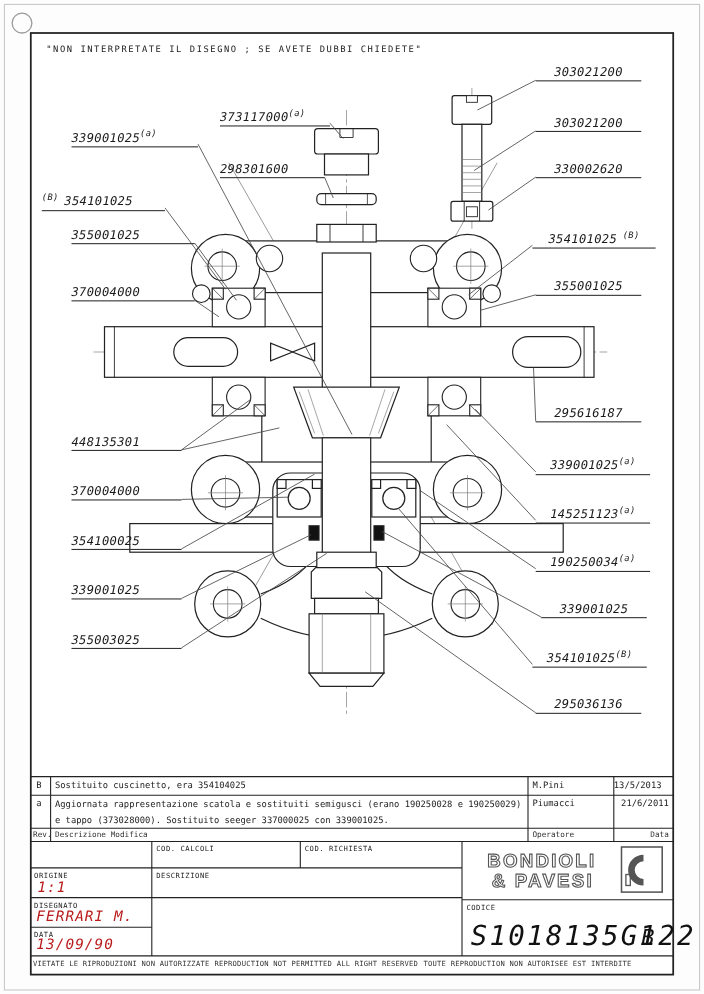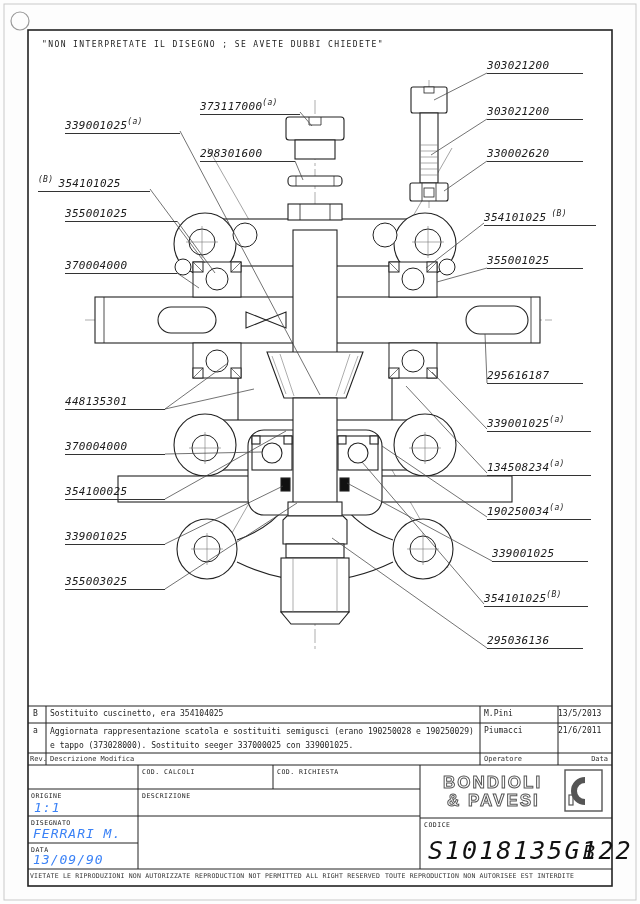--- a/index.html
+++ b/index.html
@@ -4,23 +4,23 @@
 <style>
   html,body{margin:0;padding:0;background:#e8e8e8}
   .page{position:relative;width:640px;height:904px;background:#fdfdfd;
         font-family:"DejaVu Sans Mono",monospace;overflow:hidden}
   .abs{position:absolute}
   .note{font-size:8px;letter-spacing:1.4px;color:#222;white-space:nowrap}
   .callout{position:absolute;font:italic 11px "DejaVu Sans Mono",monospace;
            color:#1a1a1a;border-bottom:1.2px solid #333;padding-bottom:1px;
            white-space:nowrap;letter-spacing:.3px}
   .callout sup{font-size:8px;font-style:italic}
-  .co-r{}
+  .co-r{text-align:center}
   .lbl{font-size:6.5px;letter-spacing:.5px;color:#222;white-space:nowrap}
-  .val{font-style:italic;color:#3b82f6;white-space:nowrap;letter-spacing:1px}
+  .val{font-style:italic;color:#b91c1c;white-space:nowrap;letter-spacing:1px}
   .revtxt{font-size:8px;color:#222;white-space:nowrap}
   .revwrap{font-size:8px;color:#222;line-height:14px}
   .hdr{font-size:7px;color:#333;white-space:nowrap}
   .footer{font-size:6.5px;color:#333;white-space:nowrap;letter-spacing:.2px}
   .codice{font-style:italic;font-size:25px;letter-spacing:2px;color:#111;white-space:nowrap}
   svg{position:absolute;left:0;top:0}
 </style>
 </head>
 <body>
 
@@ -268,35 +268,35 @@
 <div class="callout" style="left:200px;top:98px;width:100px"><span>373117000</span><sup>(a)</sup></div>
 <div class="callout" style="left:200px;top:147px;width:95px"><span>298301600</span></div>
 
 <div class="callout co-r" style="left:487px;top:59px;width:96px"><span>303021200</span></div>
 <div class="callout co-r" style="left:487px;top:105px;width:96px"><span>303021200</span></div>
 <div class="callout co-r" style="left:487px;top:147px;width:96px"><span>330002620</span></div>
 <div class="callout co-r" style="left:484px;top:209px;width:112px"><span>354101025</span><sup> (B)</sup></div>
 <div class="callout co-r" style="left:487px;top:254px;width:96px"><span>355001025</span></div>
 <div class="callout co-r" style="left:487px;top:369px;width:96px"><span>295616187</span></div>
 <div class="callout co-r" style="left:487px;top:415px;width:104px"><span>339001025</span><sup>(a)</sup></div>
-<div class="callout co-r" style="left:487px;top:459px;width:104px"><span>134508234</span><sup>(a)</sup></div>
+<div class="callout co-r" style="left:487px;top:459px;width:104px"><span>145251123</span><sup>(a)</sup></div>
 <div class="callout co-r" style="left:487px;top:503px;width:104px"><span>190250034</span><sup>(a)</sup></div>
 <div class="callout co-r" style="left:492px;top:547px;width:96px"><span>339001025</span></div>
 <div class="callout co-r" style="left:484px;top:590px;width:104px"><span>354101025</span><sup>(B)</sup></div>
 <div class="callout co-r" style="left:487px;top:634px;width:96px"><span>295036136</span></div>
 
 <div class="abs revtxt" style="left:33px;top:709px">B</div>
 <div class="abs revtxt" style="left:50px;top:709px">Sostituito cuscinetto, era 354104025</div>
 <div class="abs revtxt" style="left:484px;top:709px">M.Pini</div>
 <div class="abs revtxt" style="left:558px;top:709px;width:50px;text-align:left">13/5/2013</div>
 
 <div class="abs revtxt" style="left:33px;top:726px">a</div>
 <div class="abs revwrap" style="left:50px;top:725px;width:426px">Aggiornata rappresentazione scatola e sostituiti semigusci (erano 190250028 e 190250029) e tappo (373028000). Sostituito seeger 337000025 con 339001025.</div>
 <div class="abs revtxt" style="left:484px;top:726px">Piumacci</div>
-<div class="abs revtxt" style="left:558px;top:726px;width:50px;">21/6/2011</div>
+<div class="abs revtxt" style="left:558px;top:726px;width:50px;text-align:right">21/6/2011</div>
 
 <div class="abs hdr" style="left:30px;top:755px">Rev.</div>
 <div class="abs hdr" style="left:50px;top:755px">Descrizione Modifica</div>
 <div class="abs hdr" style="left:484px;top:755px">Operatore</div>
 <div class="abs hdr" style="left:558px;top:755px;width:50px;text-align:right">Data</div>
 
 <div class="abs lbl" style="left:142px;top:768px">COD. CALCOLI</div>
 <div class="abs lbl" style="left:277px;top:768px">COD. RICHIESTA</div>
 
 <div class="abs lbl" style="left:31px;top:792px">ORIGINE</div>

